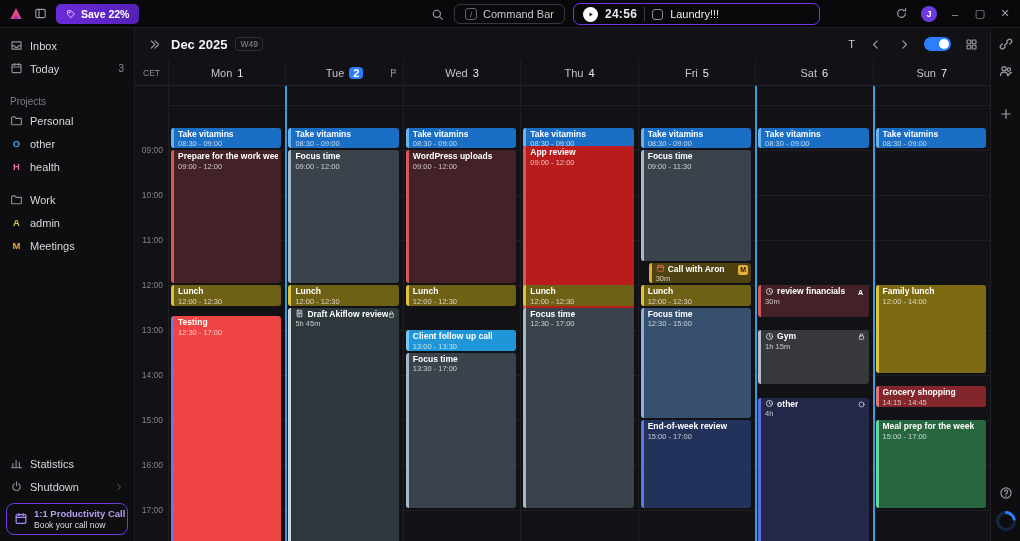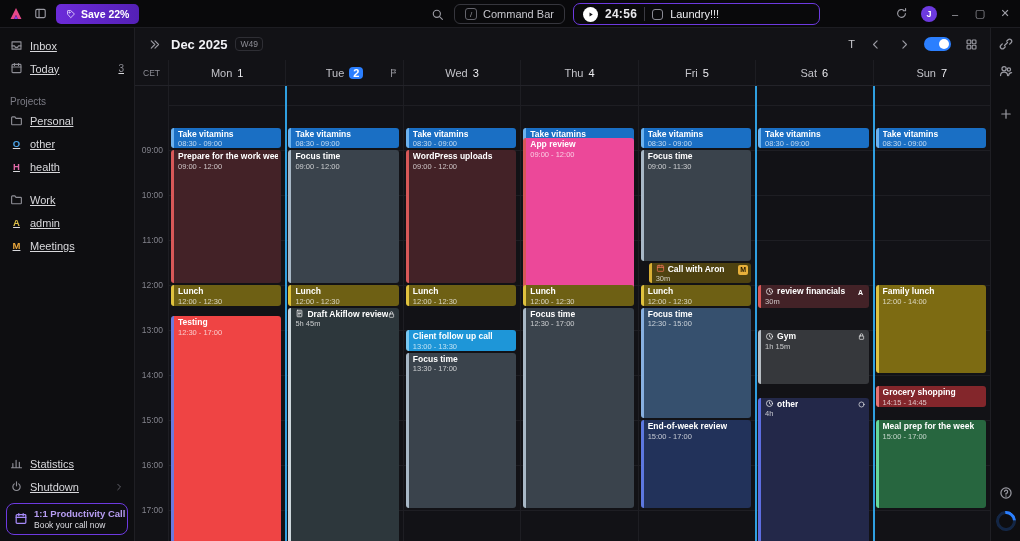--- a/index.html
+++ b/index.html
@@ -42,21 +42,21 @@
     font-size:9px; font-weight:700; display:flex; align-items:center; justify-content:center; cursor:pointer; }
   .win-btn { color:#a2a2aa; font-size:11px; width:14px; text-align:center; cursor:pointer; }
 
   
   .app { display:flex; height:513px; }
 
   
   .sidebar { width:135px; flex:none; background:#0e0e11; border-right:1px solid #1f1f24;
     display:flex; flex-direction:column; padding-top:6px; }
   .srow { height:23px; display:flex; align-items:center; gap:7px; padding:0 10px;
-    font-size:11px; color:#d8d8dc; cursor:pointer; flex:none;text-decoration:underline; }
+    font-size:11px; color:#d8d8dc; cursor:pointer; flex:none; }
   .srow .ic { width:13px; height:13px; color:#8e8e96; flex:none; }
   .srow .ic svg { width:13px; height:13px; }
   .srow .lbl { flex:1; white-space:nowrap; overflow:hidden; }
   .srow .cnt { font-size:10px; color:#8e8e96; }
   .srow .chev { width:10px; height:10px; color:#6c6c74; flex:none; }
   .srow .chev svg { width:10px; height:10px; }
   .letter { width:13px; text-align:center; font-size:9.5px; font-weight:700; flex:none; }
   .section-label { margin-top:12px; padding:4px 10px 2px; font-size:10px; color:#7c7c86; }
   .gap-top { margin-top:10px;justify-content:center; }
   .spacer { flex:1; }
@@ -465,21 +465,21 @@
               <div class="ev-sub">13:30 - 17:00</div>
             </div>
           </div>
           <div class="col">
             <div class="event" style="background: rgb(26, 111, 196); border-left-color: rgb(109, 178, 238); top: 41.5px; height: 20.5px;">
               <div class="ev-row">
                 <span class="ev-title">Take vitamins</span>
               </div>
               <div class="ev-sub">08:30 - 09:00</div>
             </div>
-            <div class="event" style="background: #ec4899; border-left-color: rgb(216, 88, 88); top: 52px; height: 164px;">
+            <div class="event" style="background: #b91c1c; border-left-color: rgb(216, 88, 88); top: 60px; height: 164px;">
               <div class="ev-row">
                 <span class="ev-title">App review</span>
               </div>
               <div class="ev-sub">09:00 - 12:00</div>
             </div>
             <div class="event" style="background: rgb(110, 96, 20); border-left-color: rgb(224, 194, 62); top: 199px; height: 20.5px;">
               <div class="ev-row">
                 <span class="ev-title">Lunch</span>
               </div>
               <div class="ev-sub">12:00 - 12:30</div>
@@ -536,21 +536,21 @@
               <div class="ev-sub">15:00 - 17:00</div>
             </div>
           </div>
           <div class="col accent">
             <div class="event" style="background: rgb(26, 111, 196); border-left-color: rgb(109, 178, 238); top: 41.5px; height: 20.5px;">
               <div class="ev-row">
                 <span class="ev-title">Take vitamins</span>
               </div>
               <div class="ev-sub">08:30 - 09:00</div>
             </div>
-            <div class="event" style="background: rgb(67, 34, 39); border-left-color: rgb(216, 88, 88); top: 199px; height: 23px;">
+            <div class="event" style="background: rgb(67, 34, 39); border-left-color: rgb(216, 88, 88); top: 199px; height: 32px;">
               <div class="ev-row">
                 <span class="ev-lic">
                   <svg viewBox="0 0 16 16" fill="none" stroke="currentColor" stroke-width="1.4" stroke-linecap="round" stroke-linejoin="round">
                     <circle cx="8" cy="8" r="5.4"></circle>
                     <path d="M8 5.2v3l2.2 1.3"></path>
                   </svg>
                 </span>
                 <span class="ev-title">review financials</span>
               </div>
               <div class="ev-sub">30m</div>

